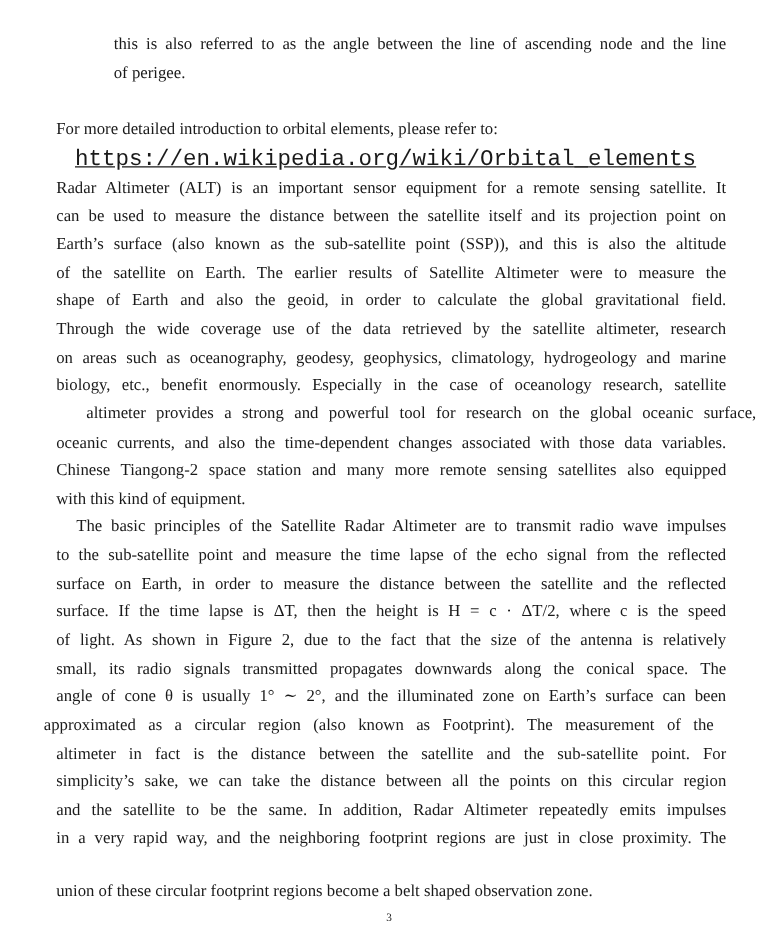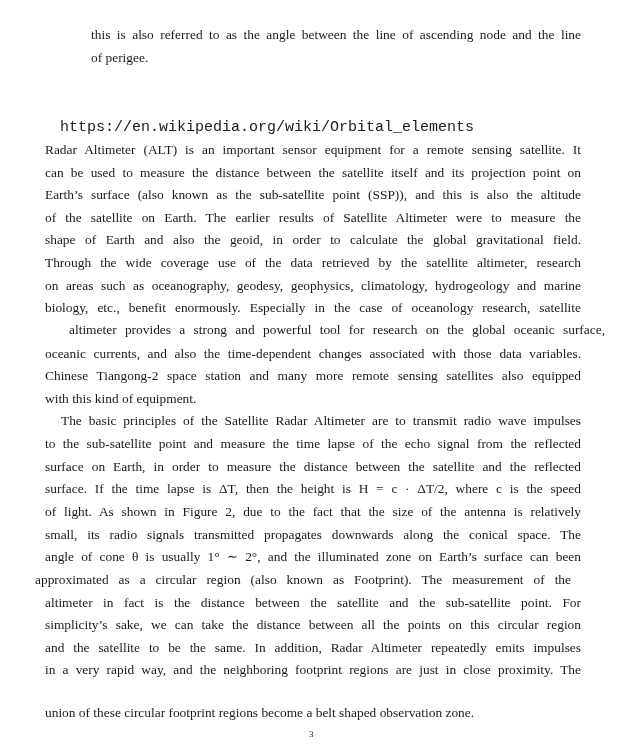--- a/index.html
+++ b/index.html
@@ -1,31 +1,32 @@
 <!DOCTYPE html>
 <html><head>
 <meta charset="utf-8">
 <style>
   html, body { margin: 0; padding: 0; background: #ffffff; }
   body { width: 622px; height: 753px; position: relative; overflow: hidden; }
   .page { position: absolute; left: 0; top: 0; width: 622px; height: 565px; background: #fff; color: #1a1a1a;
           font-family: "Liberation Serif", "DejaVu Serif", serif; font-size: 13.4px; }
   .line { position: absolute; white-space: nowrap; line-height: 16px; }
   .just { text-align: justify; text-align-last: justify; white-space: normal; overflow: hidden; height: 17px; }
-  .mono { font-family: "Liberation Mono", "DejaVu Sans Mono", monospace; font-size: 15px; }
+  .mono { font-family: "Liberation Mono", "DejaVu Sans Mono", monospace; font-size: 18px; text-decoration: underline; }
   .pagenum { font-size: 9px; }
 </style>
 </head>
 <body>
 
 <div class="page">
 
   <div class="line just" style="left:91px; top:27px; width:490px;">this is also referred to as the angle between the line of ascending node and the line</div>
   <div class="line" style="left:91px; top:50px;">of perigee.</div>
 
+  <div class="line" style="left:45px; top:95px;">For more detailed introduction to orbital elements, please refer to:</div>
   <div class="line mono" style="left:60px; top:120px;">https://en.wikipedia.org/wiki/Orbital_elements</div>
 
   <div>
     <div class="line just" style="left:45px; top:142px; width:536px;">Radar Altimeter (ALT) is an important sensor equipment for a remote sensing satellite. It</div>
     <div class="line just" style="left:45px; top:165px; width:536px;">can be used to measure the distance between the satellite itself and its projection point on</div>
     <div class="line just" style="left:45px; top:187px; width:536px;">Earth’s surface (also known as the sub-satellite point (SSP)), and this is also the altitude</div>
     <div class="line just" style="left:45px; top:210px; width:536px;">of the satellite on Earth. The earlier results of Satellite Altimeter were to measure the</div>
     <div class="line just" style="left:45px; top:232px; width:536px;">shape of Earth and also the geoid, in order to calculate the global gravitational field.</div>
     <div class="line just" style="left:45px; top:255px; width:536px;">Through the wide coverage use of the data retrieved by the satellite altimeter, research</div>
     <div class="line just" style="left:45px; top:278px; width:536px;">on areas such as oceanography, geodesy, geophysics, climatology, hydrogeology and marine</div>

